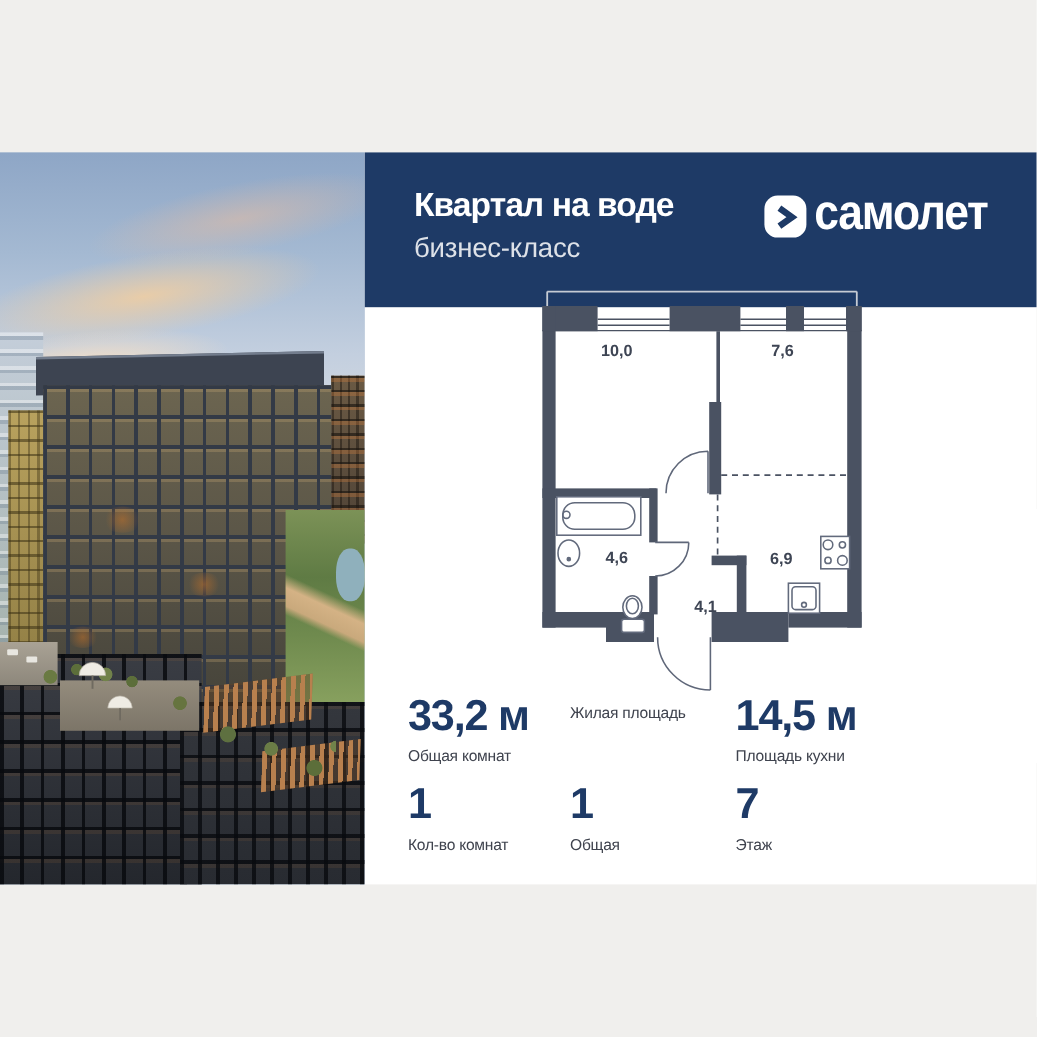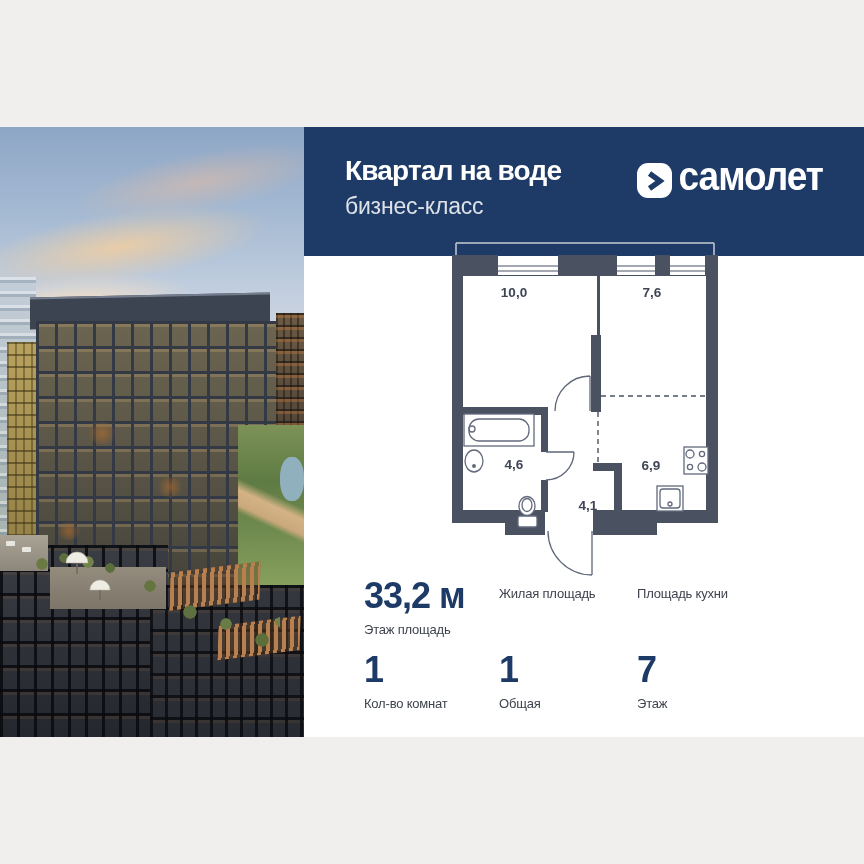--- a/index.html
+++ b/index.html
@@ -77,21 +77,21 @@
   .header{position:relative;height:129px;background:#1e3a66;}
   .h-title{position:absolute;left:41px;top:28px;color:#ffffff;font-size:28px;font-weight:bold;letter-spacing:-0.8px;}
   .h-sub{position:absolute;left:41px;top:66px;color:rgba(255,255,255,.85);font-size:23px;letter-spacing:-0.2px;}
   .logo{position:absolute;right:41px;top:29px;display:flex;align-items:flex-end;}
   .logo-mark{width:35px;height:35px;background:#ffffff;border-radius:11px;display:flex;align-items:center;justify-content:center;}
   .logo-text{color:#ffffff;font-size:37px;font-weight:bold;letter-spacing:-1px;margin-left:7px;
              transform:scaleY(1.12);transform-origin:center;}
 
   .plan{position:absolute;left:136px;top:108px;}
 
-  .stats{position:absolute;left:0;top:451px;width:100%;padding-left:60px;box-sizing:border-box;
+  .stats{position:absolute;left:0;top:451px;width:100%;padding-left:36px;box-sizing:border-box;
          display:grid;grid-template-columns:135px 138px 1fr;row-gap:14px;}
   .stat-value{color:#1e3a66;font-size:36px;font-weight:bold;letter-spacing:-1px;line-height:1;}
   .stat-label{color:#3f434e;font-size:13px;letter-spacing:-0.2px;margin-top:8px;line-height:1.25;}
 </style>
 </head>
 <body>
 
 <div class="page">
   <div class="content">
 
@@ -220,26 +220,27 @@
           <text x="652" y="297">7,6</text>
           <text x="514" y="469">4,6</text>
           <text x="588" y="510">4,1</text>
           <text x="651" y="470">6,9</text>
         </g>
       </svg>
 
       <div class="stats">
         <div class="stat">
           <div class="stat-value">33,2 м</div>
-          <div class="stat-label">Этаж площадь</div>
+          <div class="stat-label">Общая комнат</div>
         </div>
         <div class="stat">
           <div class="stat-label">Жилая площадь</div>
         </div>
         <div class="stat">
+          <div class="stat-value">14,5 м</div>
           <div class="stat-label">Площадь кухни</div>
         </div>
         <div class="stat">
           <div class="stat-value">1</div>
           <div class="stat-label">Кол-во комнат</div>
         </div>
         <div class="stat">
           <div class="stat-value">1</div>
           <div class="stat-label">Общая</div>
         </div>

